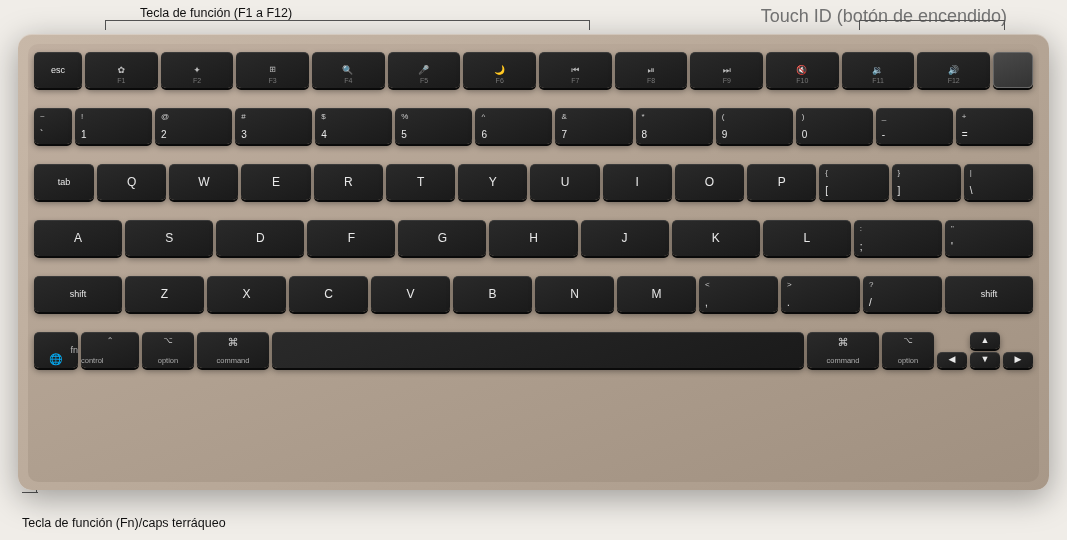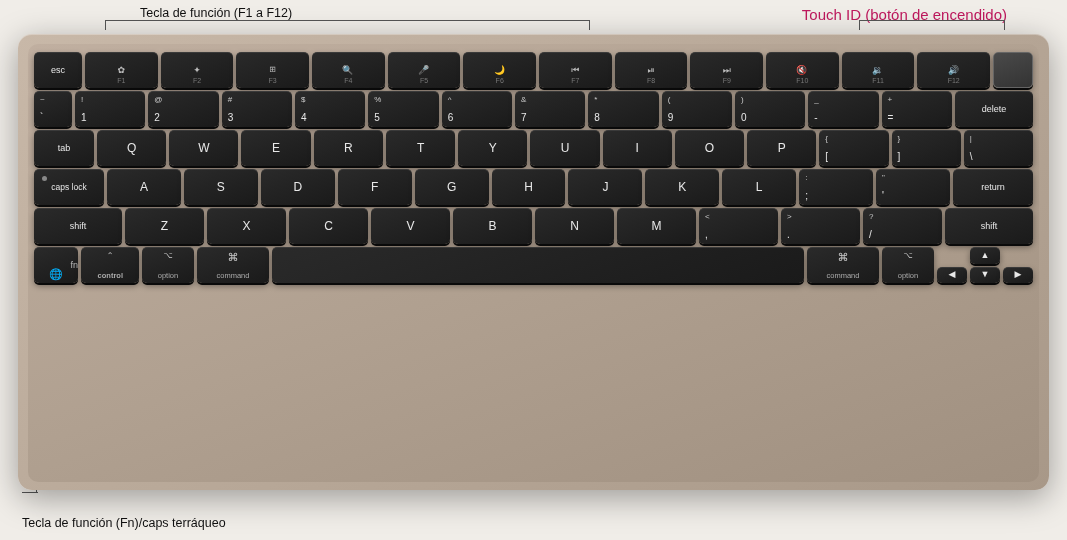--- a/index.html
+++ b/index.html
@@ -24,21 +24,21 @@
       box-shadow: 0 8px 32px rgba(0,0,0,0.35), inset 0 1px 0 rgba(255,255,255,0.3);
     }
 
     .keyboard-body {
       background: linear-gradient(160deg, #c0afa0, #b0a090, #a09080);
       border-radius: 10px;
       padding: 8px 6px 6px 6px;
       height: 100%;
       display: flex;
       flex-direction: column;
-      gap: 3px;
+      gap: 20px;
     }
 
     .key-row {
       display: flex;
       gap: 3px;
       align-items: stretch;
     }
 
     .key {
       background: linear-gradient(160deg, #2a2a2a, #1a1a1a);
@@ -115,21 +115,21 @@
       background: #888;
       border-radius: 50%;
       position: absolute;
       top: 6px; left: 8px;
     }
   </style>
 </head>
 <body>
 
 <div style="position:absolute;top:6px;left:140px;font-size:12.5px;color:#111;">Tecla de función (F1 a F12)</div>
-<div style="position:absolute;top:6px;right:60px;font-size:15px;color:#be185d;">Touch ID (botón de encendido)</div>
+<div style="position:absolute;top:6px;right:60px;font-size:18px;color:#737373;">Touch ID (botón de encendido)</div>
 
 <div style="position:absolute;top:20px;left:105px;height:1px;width:485px;background:#555;"></div>
 <div style="position:absolute;top:20px;left:105px;height:10px;width:1px;background:#555;"></div>
 <div style="position:absolute;top:20px;left:589px;height:10px;width:1px;background:#555;"></div>
 
 <div style="position:absolute;top:20px;right:62px;height:1px;width:145px;background:#555;"></div>
 <div style="position:absolute;top:20px;right:62px;height:10px;width:1px;background:#555;"></div>
 <div style="position:absolute;top:20px;right:207px;height:10px;width:1px;background:#555;"></div>
 
 <div style="position:absolute;bottom:47px;left:36px;height:18px;width:1px;background:#555;"></div>
@@ -243,23 +243,20 @@
         <span class="bottom-char">0</span>
       </div>
       <div class="key">
         <span class="top-char">_</span>
         <span class="bottom-char">-</span>
       </div>
       <div class="key">
         <span class="top-char">+</span>
         <span class="bottom-char">=</span>
       </div>
-      <div class="key key-delete">
-        <span class="center-char" style="font-size:9px;">delete</span>
-      </div>
     </div>
 
     <div class="key-row">
       <div class="key key-tab">
         <span class="center-char" style="font-size:9px;">tab</span>
       </div>
       <div class="key">
           <span class="center-char">Q</span>
         </div>
       <div class="key">
@@ -297,24 +294,20 @@
         <span class="top-char">}</span>
         <span class="bottom-char">]</span>
       </div>
       <div class="key">
         <span class="top-char">|</span>
         <span class="bottom-char">\</span>
       </div>
     </div>
 
     <div class="key-row">
-      <div class="key key-caps">
-        <div class="caps-dot"></div>
-        <span class="center-char" style="font-size:8.5px;">caps lock</span>
-      </div>
       <div class="key">
           <span class="center-char">A</span>
         </div>
       <div class="key">
           <span class="center-char">S</span>
         </div>
       <div class="key">
           <span class="center-char">D</span>
         </div>
       <div class="key">
@@ -335,23 +328,20 @@
       <div class="key">
           <span class="center-char">L</span>
         </div>
       <div class="key">
         <span class="top-char">:</span>
         <span class="bottom-char">;</span>
       </div>
       <div class="key">
         <span class="top-char">"</span>
         <span class="bottom-char">'</span>
-      </div>
-      <div class="key key-return">
-        <span class="center-char" style="font-size:9px;">return</span>
       </div>
     </div>
 
     <div class="key-row">
       <div class="key key-shift-l">
         <span class="center-char" style="font-size:9px;">shift</span>
       </div>
       <div class="key">
           <span class="center-char">Z</span>
         </div>
@@ -392,21 +382,21 @@
 
     <div class="key-row">
 
       <div class="key key-fn" style="flex:0 0 44px;align-items:flex-end;">
         <span style="font-size:9px;color:#bbb;">fn</span>
         <span style="font-size:11px;color:#888;position:absolute;bottom:3px;left:0;right:0;text-align:center;">🌐</span>
       </div>
 
       <div class="key key-control" style="flex:0 0 58px;">
         <span style="font-size:8px;color:#ccc;position:absolute;top:4px;left:0;right:0;text-align:center;">⌃</span>
-        <span class="small-label" style="position:absolute;bottom:3px;left:0;right:16px;text-align:right;font-weight:bold;">control</span>
+        <span class="small-label" style="position:absolute;bottom:3px;left:0;right:0;text-align:left;">control</span>
       </div>
 
       <div class="key key-option" style="flex:0 0 52px;">
         <span style="font-size:8px;color:#ccc;position:absolute;top:4px;left:0;right:0;text-align:center;">⌥</span>
         <span class="small-label" style="position:absolute;bottom:3px;left:0;right:0;text-align:center;">option</span>
       </div>
 
       <div class="key key-command-l" style="flex:0 0 72px;">
         <span style="font-size:11px;color:#ccc;position:absolute;top:3px;left:0;right:0;text-align:center;">⌘</span>
         <span class="small-label" style="position:absolute;bottom:3px;left:0;right:0;text-align:center;">command</span>

